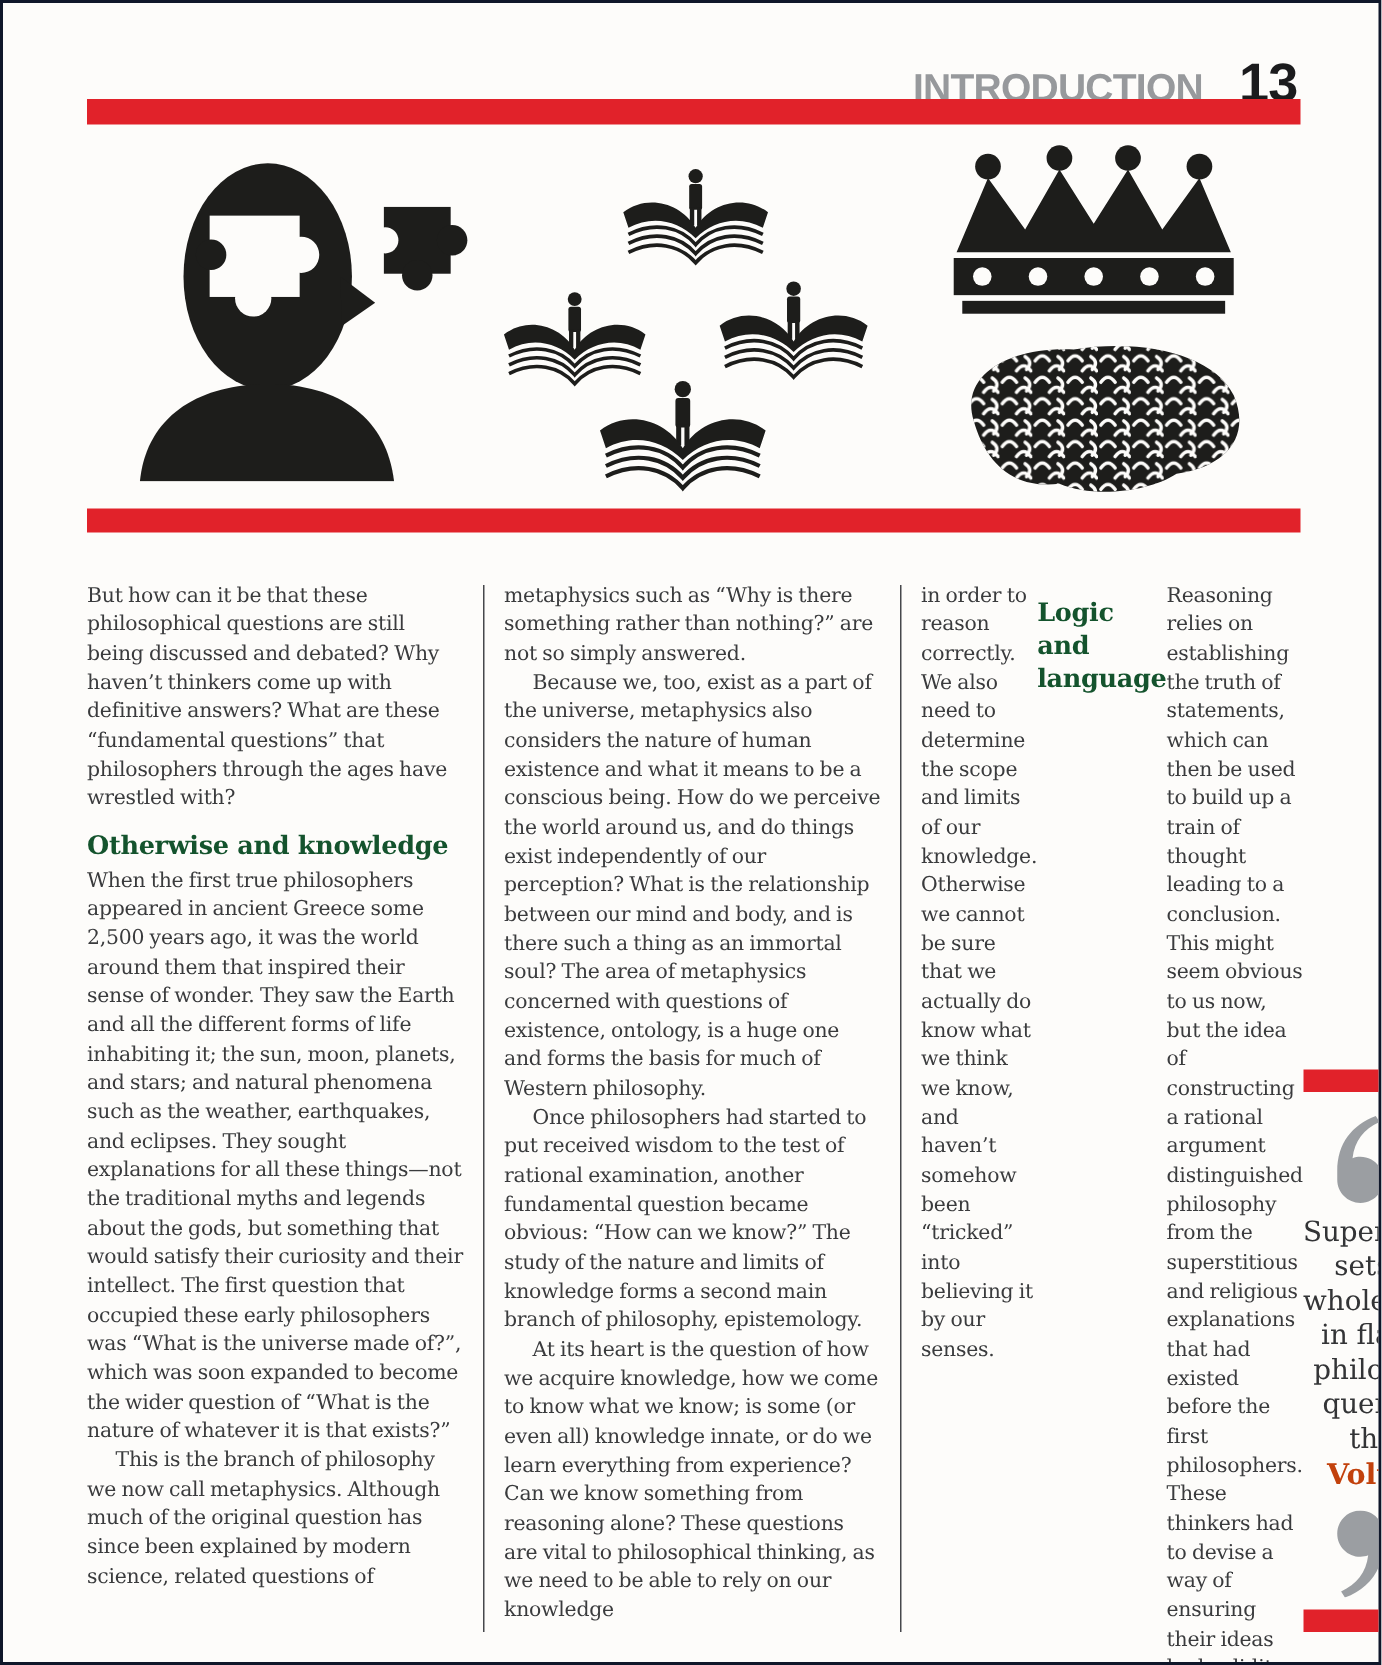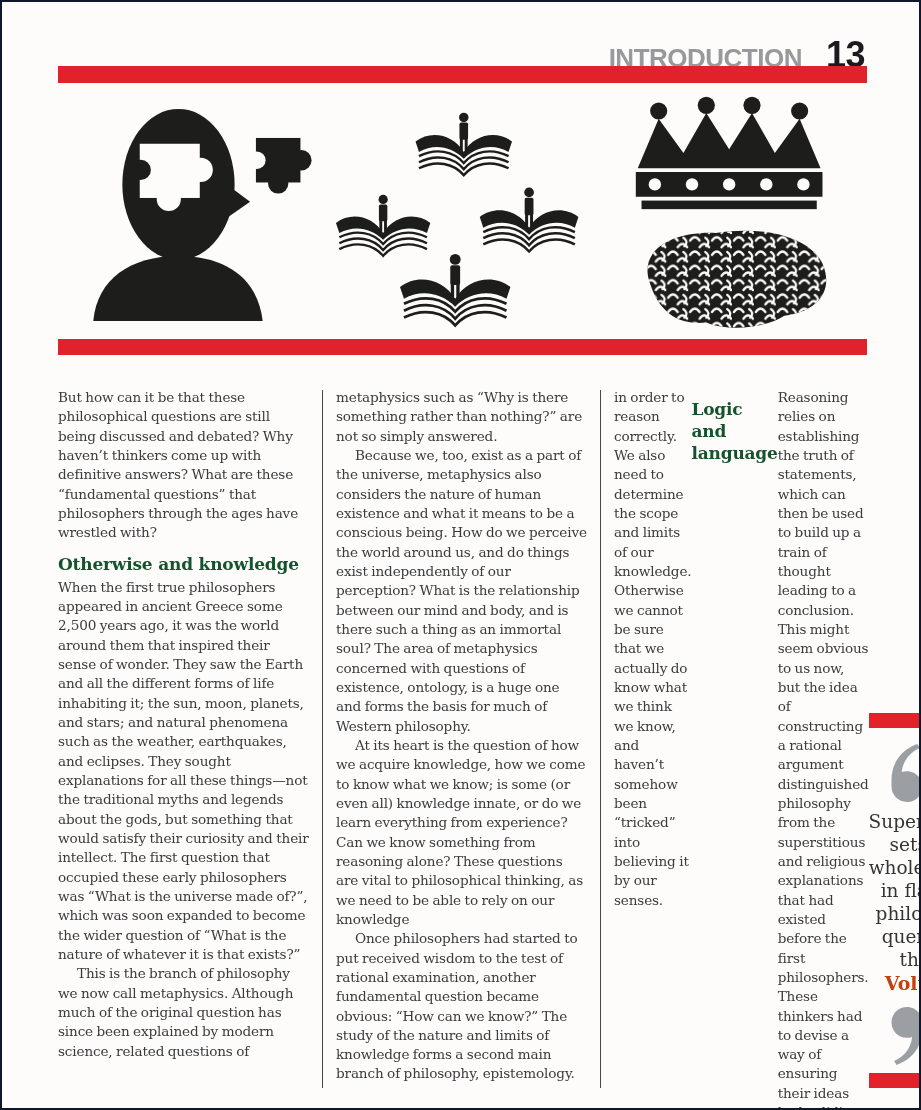--- a/index.html
+++ b/index.html
@@ -146,22 +146,22 @@
       <h3>Otherwise and knowledge</h3>
       <p>When the first true philosophers appeared in ancient Greece some 2,500 years ago, it was the world around them that inspired their sense of wonder. They saw the Earth and all the different forms of life inhabiting it; the sun, moon, planets, and stars; and natural phenomena such as the weather, earthquakes, and eclipses. They sought explanations for all these things—not the traditional myths and legends about the gods, but something that would satisfy their curiosity and their intellect. The first question that occupied these early philosophers was “What is the universe made of?”, which was soon expanded to become the wider question of “What is the nature of whatever it is that exists?”</p>
       <p class="ind">This is the branch of philosophy we now call metaphysics. Although much of the original question has since been explained by modern science, related questions of</p>
     </div>
 
     <div class="divider"></div>
 
     <div class="col">
       <p>metaphysics such as “Why is there something rather than nothing?” are not so simply answered.</p>
       <p class="ind">Because we, too, exist as a part of the universe, metaphysics also considers the nature of human existence and what it means to be a conscious being. How do we perceive the world around us, and do things exist independently of our perception? What is the relationship between our mind and body, and is there such a thing as an immortal soul? The area of metaphysics concerned with questions of existence, ontology, is a huge one and forms the basis for much of Western philosophy.</p>
+      <p class="ind">Once philosophers had started to put received wisdom to the test of rational examination, another fundamental question became obvious: “How can we know?” The study of the nature and limits of knowledge forms a second main branch of philosophy, epistemology.</p>
       <p class="ind">At its heart is the question of how we acquire knowledge, how we come to know what we know; is some (or even all) knowledge innate, or do we learn everything from experience? Can we know something from reasoning alone? These questions are vital to philosophical thinking, as we need to be able to rely on our knowledge</p>
-      <p class="ind">Once philosophers had started to put received wisdom to the test of rational examination, another fundamental question became obvious: “How can we know?” The study of the nature and limits of knowledge forms a second main branch of philosophy, epistemology.</p>
     </div>
 
     <div class="divider"></div>
 
     <div class="col col3">
       <p>in order to reason correctly. We also need to determine the scope and limits of our knowledge. Otherwise we cannot be sure that we actually do know what we think we know, and haven’t somehow been “tricked” into believing it by our senses.</p>
       <h3>Logic and language</h3>
       <p>Reasoning relies on establishing the truth of statements, which can then be used to build up a train of thought leading to a conclusion. This might seem obvious to us now, but the idea of constructing a rational argument distinguished philosophy from the superstitious and religious explanations that had existed before the first philosophers. These thinkers had to devise a way of ensuring their ideas had validity. »</p>
 
       <div class="qbox">

